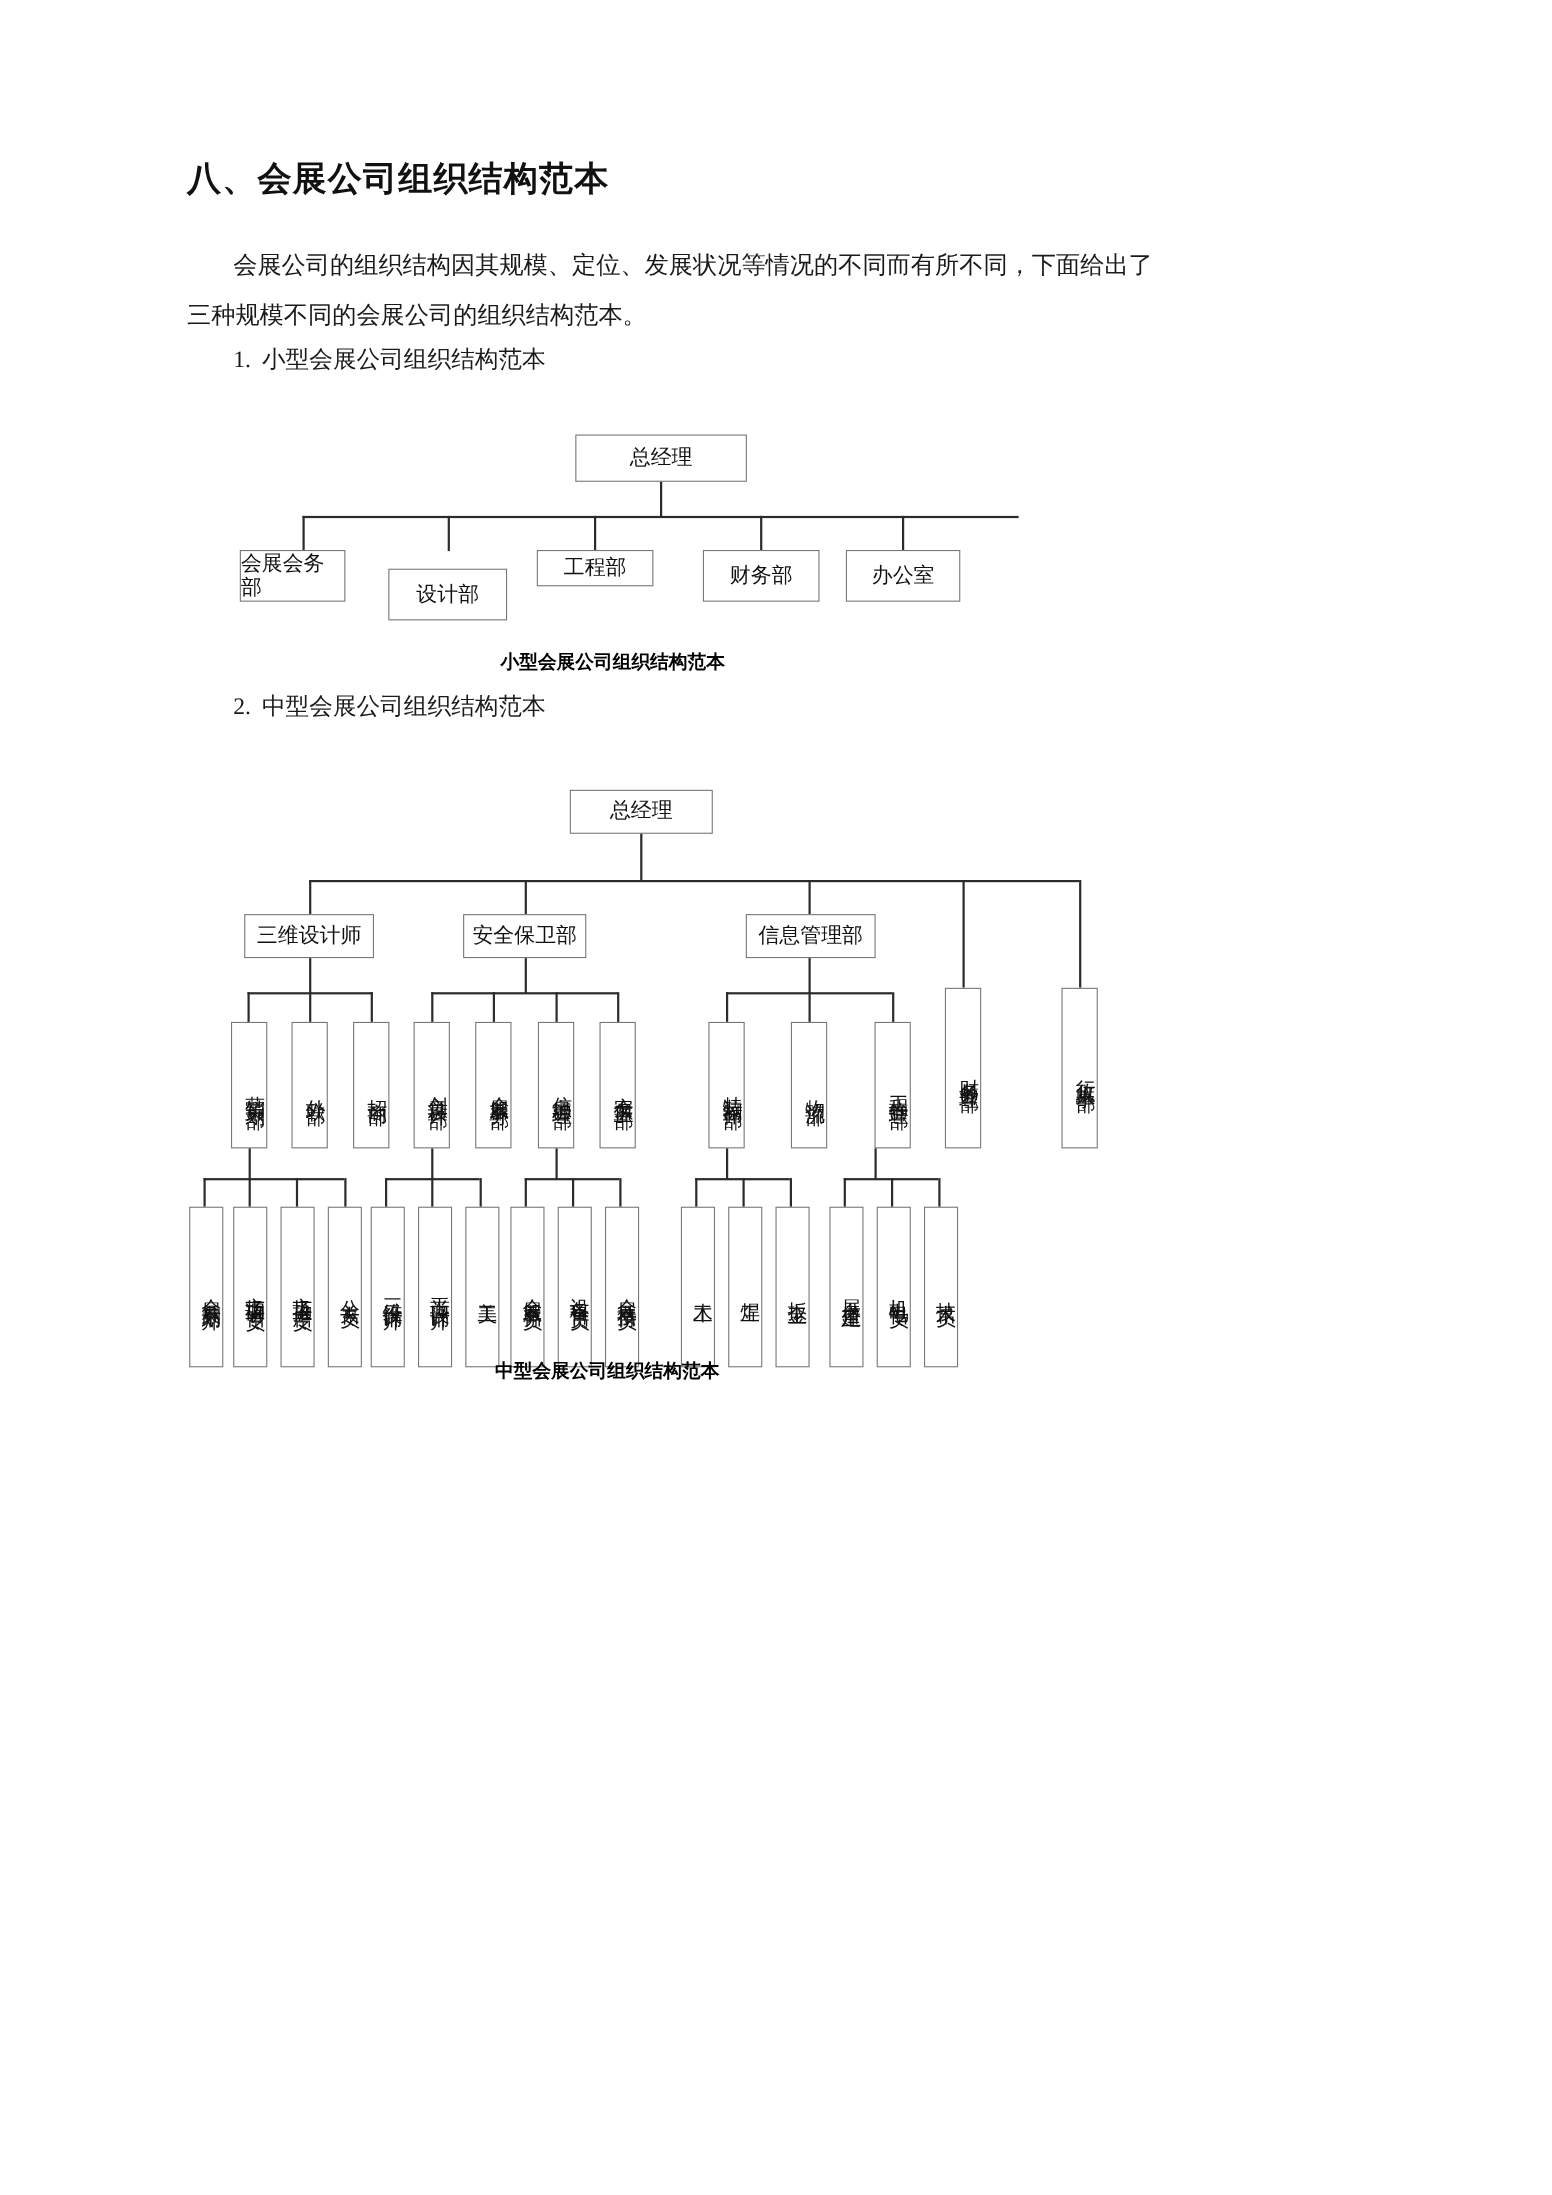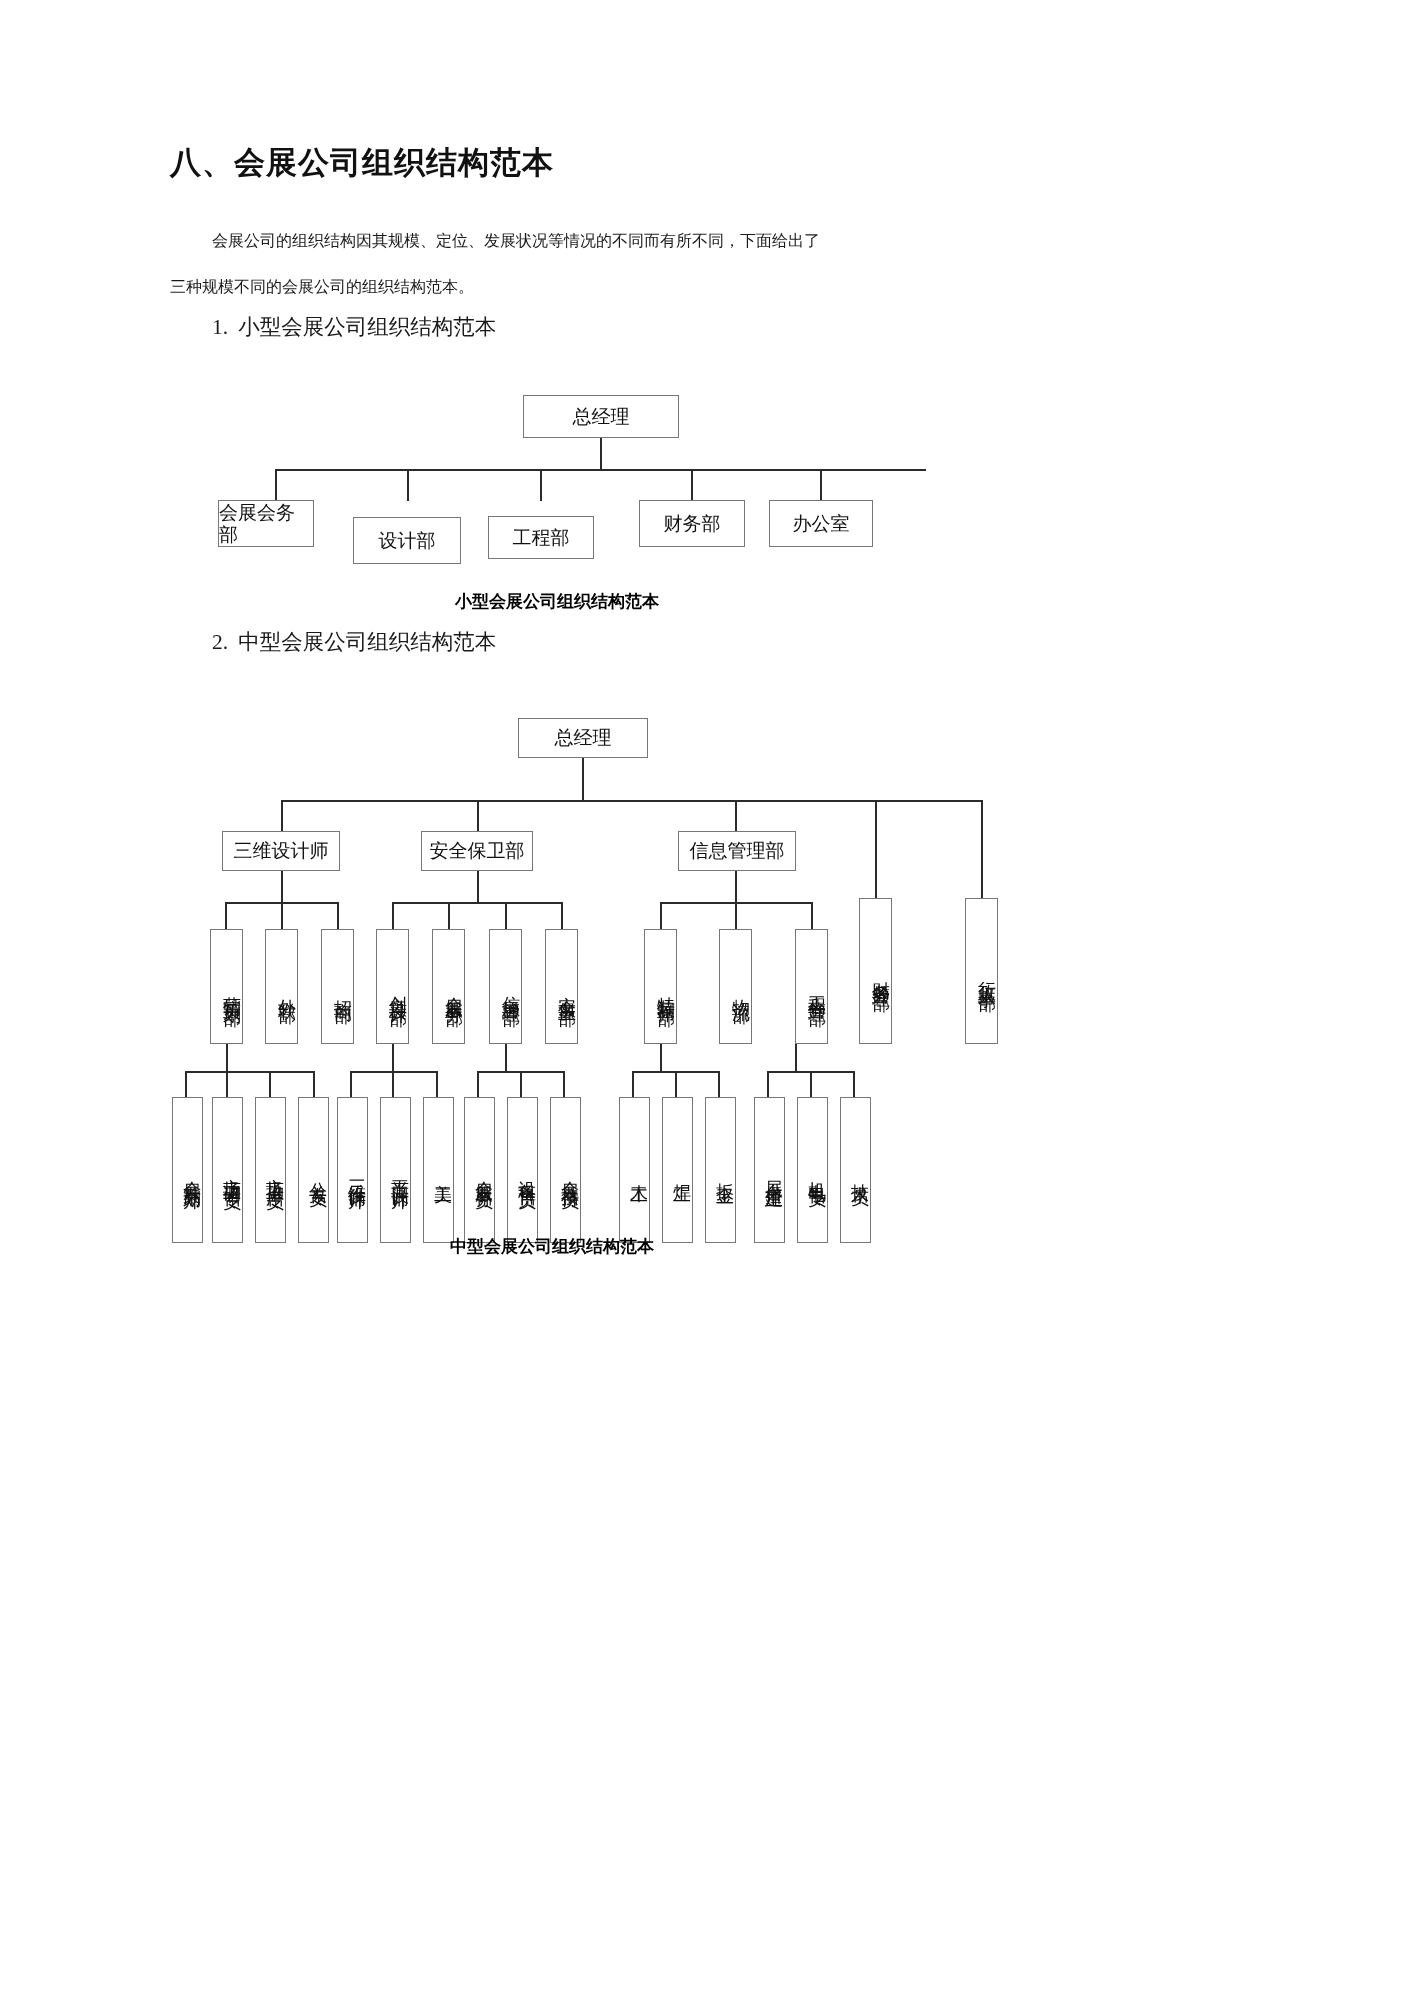--- a/index.html
+++ b/index.html
@@ -23,21 +23,21 @@
     margin:0;
     padding:0;
     position:absolute;
     left:0; top:142px;
     letter-spacing:1px;
     color:#111;
   }
 
   p.para{
     position:absolute;
-    font-size:16px;
+    font-size:22px;
     line-height:46px;
     margin:0;
     color:#1a1a1a;
     width:960px;
     text-align:justify;
   }
   p.para.l1{left:0;top:218px;text-indent:42px;}
   p.para.l2{left:0;top:264px;}
 
   .listitem{
@@ -115,21 +115,21 @@
       <div class="ln h" style="left:105px;top:89px;width:651px;"></div>
 
       <div class="ln v" style="left:105px;top:89px;height:32px;"></div>
       <div class="ln v" style="left:237px;top:89px;height:32px;"></div>
       <div class="ln v" style="left:370px;top:89px;height:32px;"></div>
       <div class="ln v" style="left:521px;top:89px;height:32px;"></div>
       <div class="ln v" style="left:650px;top:89px;height:32px;"></div>
 
       <div class="node" style="left:48px;top:120px;width:96px;height:47px;">会展会务部</div>
       <div class="node" style="left:183px;top:120px;width:108px;height:47px;margin-top:17px;">设计部</div>
-      <div class="node" style="left:318px;top:136px;width:106px;height:43px;">工程部</div>
+      <div class="node" style="left:318px;top:120px;width:106px;height:33px;">工程部</div>
       <div class="node" style="left:469px;top:120px;width:106px;height:47px;">财务部</div>
       <div class="node" style="left:599px;top:120px;width:104px;height:47px;">办公室</div>
     </div>
 
     <div class="caption" style="left:285px;top:590px;">小型会展公司组织结构范本</div>
 
     <div class="chart" style="left:0;top:700px;width:1080px;height:510px;">
 
       <div class="node" style="left:348px;top:18px;width:130px;height:40px;">总经理</div>
 

